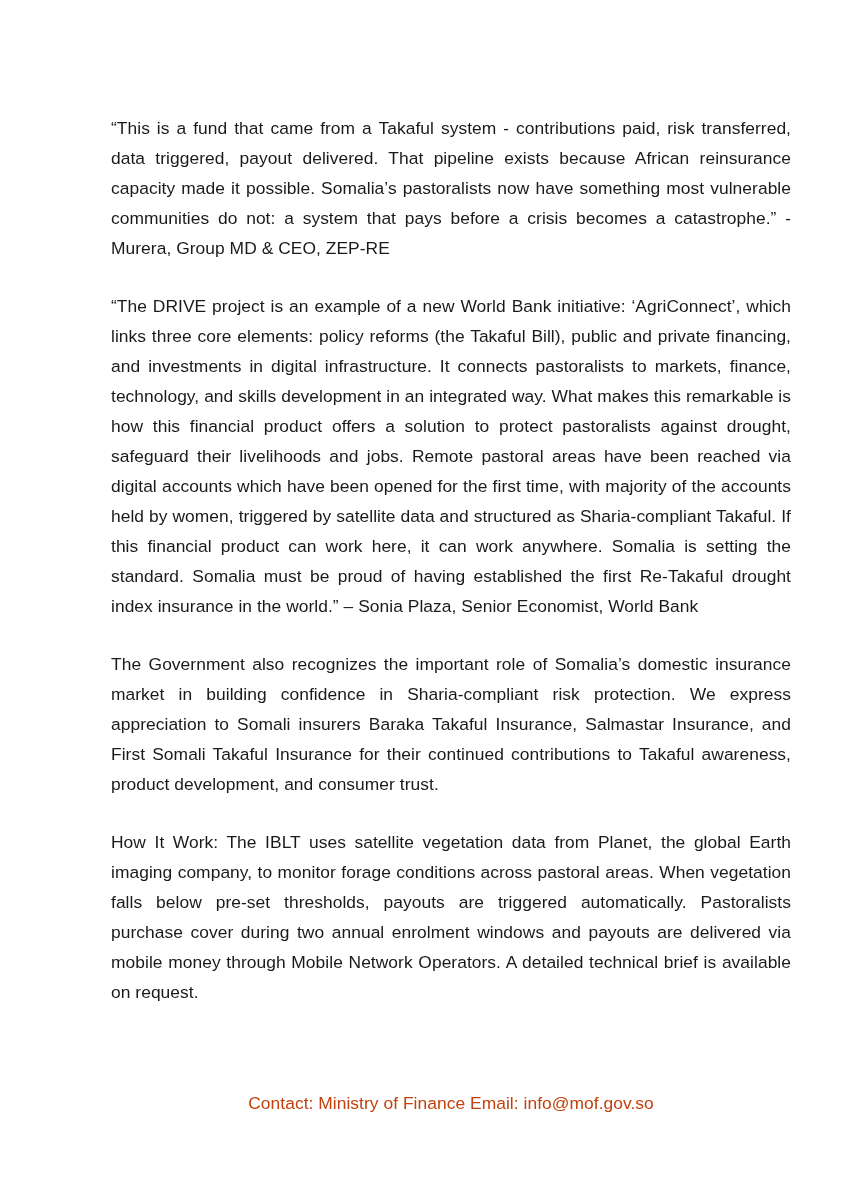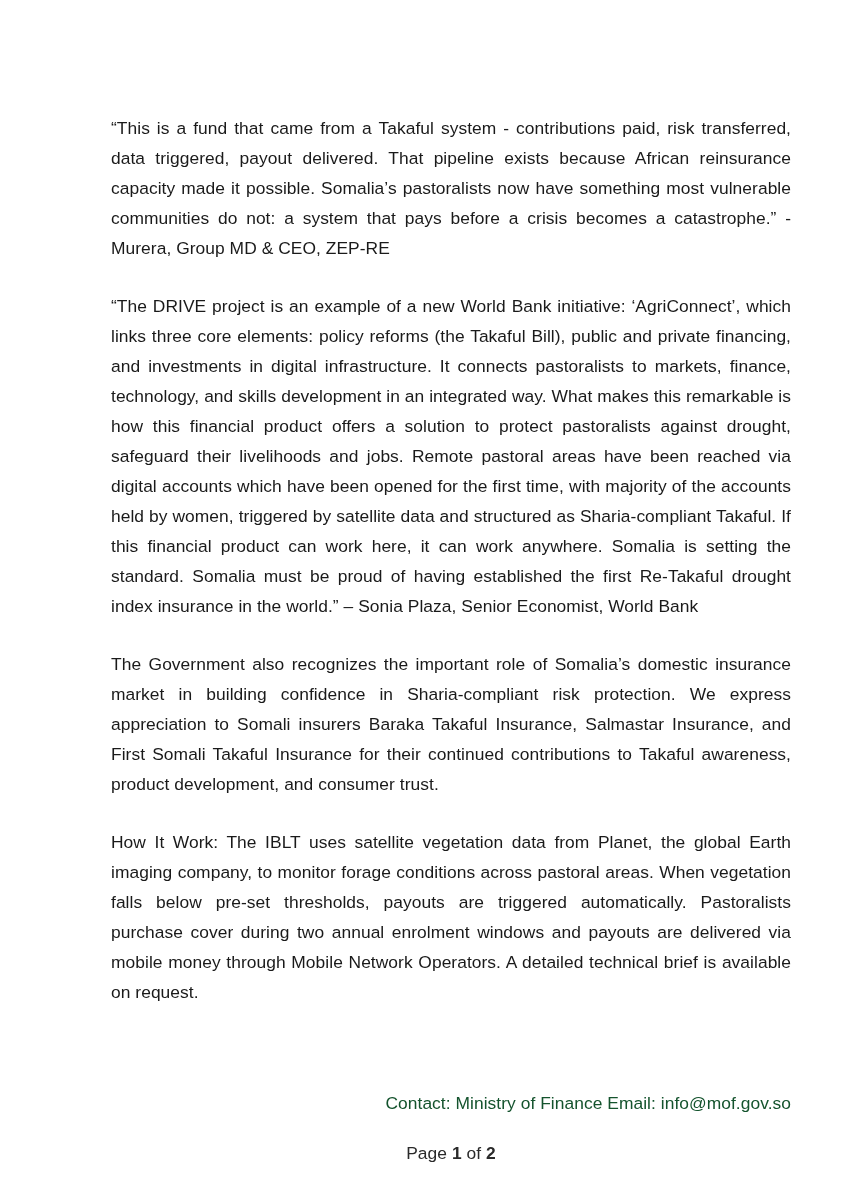--- a/index.html
+++ b/index.html
@@ -51,23 +51,22 @@
   .footer {
     position: absolute;
     left: 85px;
     width: 680px;
     text-align: center;
   }
   .contact-line {
     top: 1078px;
     font-size: 17.4px;
     line-height: 30px;
-    color: #14532d;
+    color: #c2410c;
     letter-spacing: 0.05px;
-    text-align: right;
   }
   .page-number {
     top: 1128px;
     font-size: 17.4px;
     line-height: 30px;
     color: #2a2a2a;
     letter-spacing: 0.05px;
   }
   .page-number b {
     font-weight: bold;
@@ -85,15 +84,14 @@
     <p class="para">“The DRIVE project is an example of a new World Bank initiative: ‘AgriConnect’, which links three core elements:  policy reforms (the Takaful Bill), public and private financing, and investments in digital infrastructure. It connects pastoralists to markets, finance, technology, and skills development in an integrated way. What makes  this remarkable is how this financial product offers a solution to protect pastoralists against drought, safeguard their livelihoods and jobs. Remote pastoral areas have been reached via digital accounts which have been opened for the first time, with majority of the accounts held by women, triggered by satellite data and structured as Sharia-compliant Takaful. If this financial product can work here, it can work anywhere. Somalia is setting the standard. Somalia must be proud of having established the first Re-Takaful drought index insurance in the world.” – Sonia Plaza, Senior Economist, World Bank</p>
 
     <p class="para">The Government also recognizes the important role of Somalia’s domestic insurance market in building confidence in Sharia-compliant risk protection. We express appreciation to Somali insurers Baraka Takaful Insurance, Salmastar Insurance, and First Somali Takaful Insurance for their continued contributions to Takaful awareness, product development, and consumer trust.</p>
 
     <p class="para"><b>How It Work:</b><span> The IBLT uses satellite vegetation data from Planet, the global Earth imaging company, to monitor forage conditions across pastoral areas. When vegetation falls below pre-set thresholds, payouts are triggered automatically. Pastoralists purchase cover during two annual enrolment windows and payouts are delivered via mobile money through Mobile Network Operators. A detailed technical brief is available on request.</span></p>
 
   </div>
 
   <div class="footer contact-line">Contact: Ministry of Finance Email: info@mof.gov.so</div>
 
-  <div class="footer page-number"><span>Page </span><b>1</b><span> of </span><b>2</b></div>
 
 </div>
 
 </body></html>

